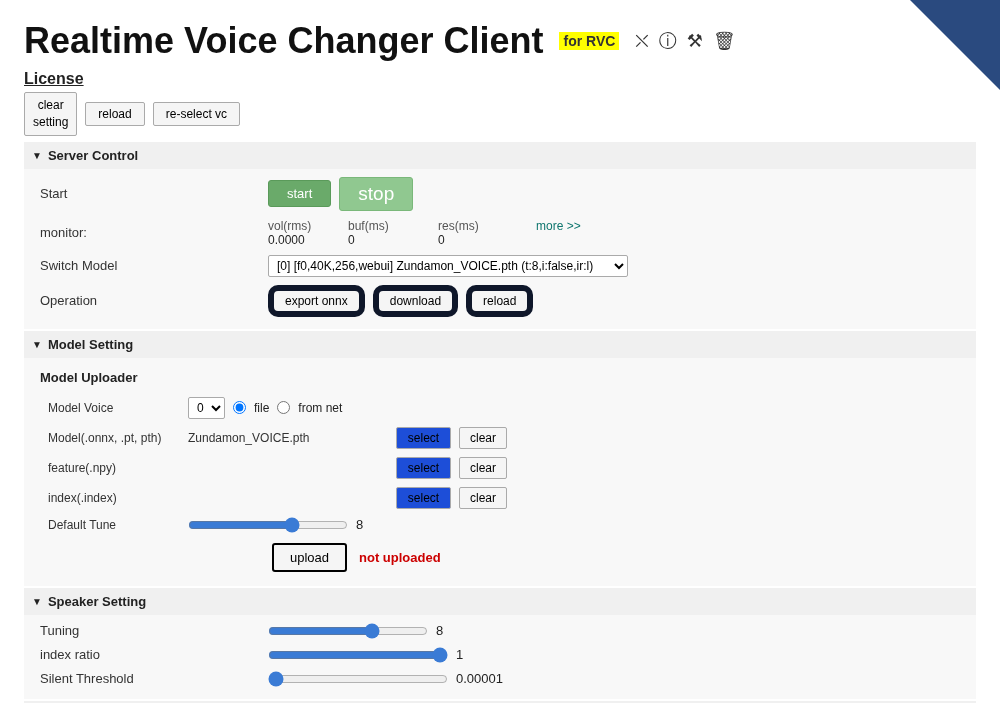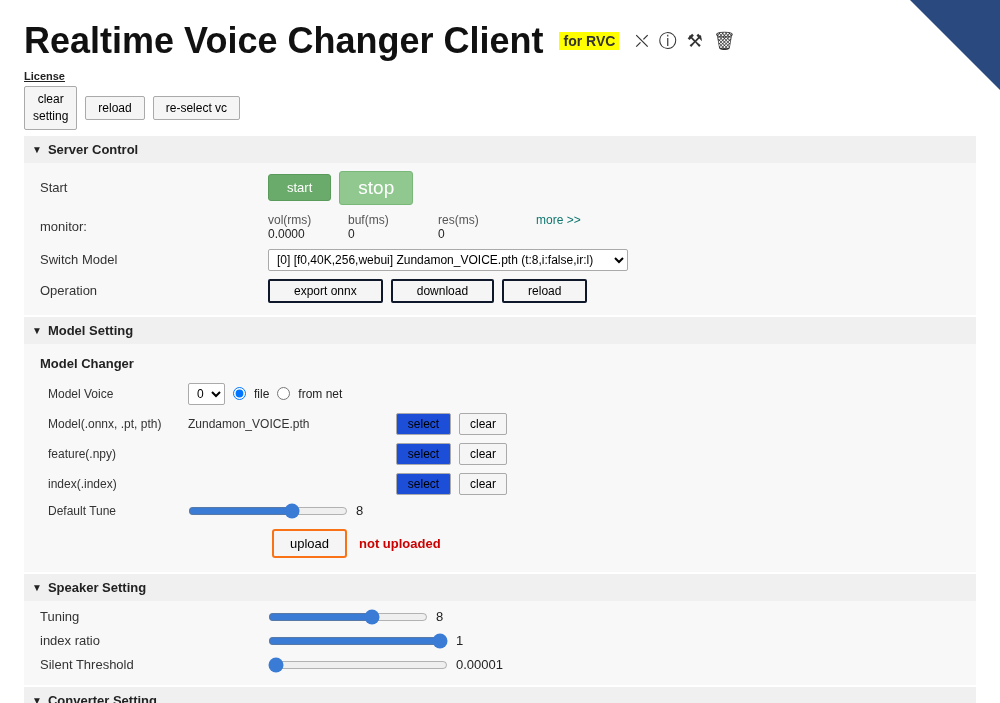--- a/index.html
+++ b/index.html
@@ -59,21 +59,21 @@
       cursor: pointer;
     }
 
     .license-section {
       margin-bottom: 6px;
     }
 
     .license-label {
       text-decoration: underline;
       font-weight: bold;
-      font-size: 11px;
+      font-size: 16px;
       display: block;
       margin-bottom: 4px;
     }
 
     .license-buttons {
       display: flex;
       gap: 8px;
       align-items: center;
     }
 
@@ -195,26 +195,26 @@
       font-size: 12px;
       padding: 2px 4px;
       border: 1px solid #aaa;
       border-radius: 2px;
       background: #fff;
       max-width: 360px;
       width: 416px;
     }
 
     .btn-sm {
-      padding: 3px 24px;
-      font-size: 12px;
-      border: 2px solid #0f172a;
+      padding: 3px 11px;
+      font-size: 12px;
+      border: 6px solid #0f172a;
       background: #f5f5f5;
       cursor: pointer;
-      border-radius: 2px;
+      border-radius: 10px;
     }
 
     .radio-group {
       display: flex;
       align-items: center;
       gap: 8px;
       font-size: 12px;
     }
 
     .slider-container {
@@ -257,21 +257,21 @@
     .upload-row {
       display: flex;
       align-items: center;
       gap: 12px;
       padding: 6px 0;
     }
 
     .btn-upload {
       padding: 5px 16px;
       font-size: 13px;
-      border: 2px solid #f97316;
+      border: 2px solid #000000;
       background: #f5f5f5;
       cursor: pointer;
       border-radius: 3px;
     }
 
     .not-uploaded {
       color: #cc0000;
       font-size: 13px;
       font-weight: bold;
     }
@@ -357,21 +357,21 @@
   </div>
 </div>
 
 <div class="section">
   <div class="section-header">
     <span class="arrow">▼</span>
     <span>Model Setting</span>
   </div>
   <div class="section-body">
     <div class="row">
-      <span class="model-uploader-header">Model Changer</span>
+      <span class="model-uploader-header">Model Uploader</span>
     </div>
     <div class="row">
       <span class="row-label subsection-label">Model Voice</span>
       <select class="sm-select">
         <option>0</option>
       </select>
       <div class="radio-group">
         <input type="radio" name="source" checked="" style="">
         <span>file</span>
         <input type="radio" name="source" style="">

